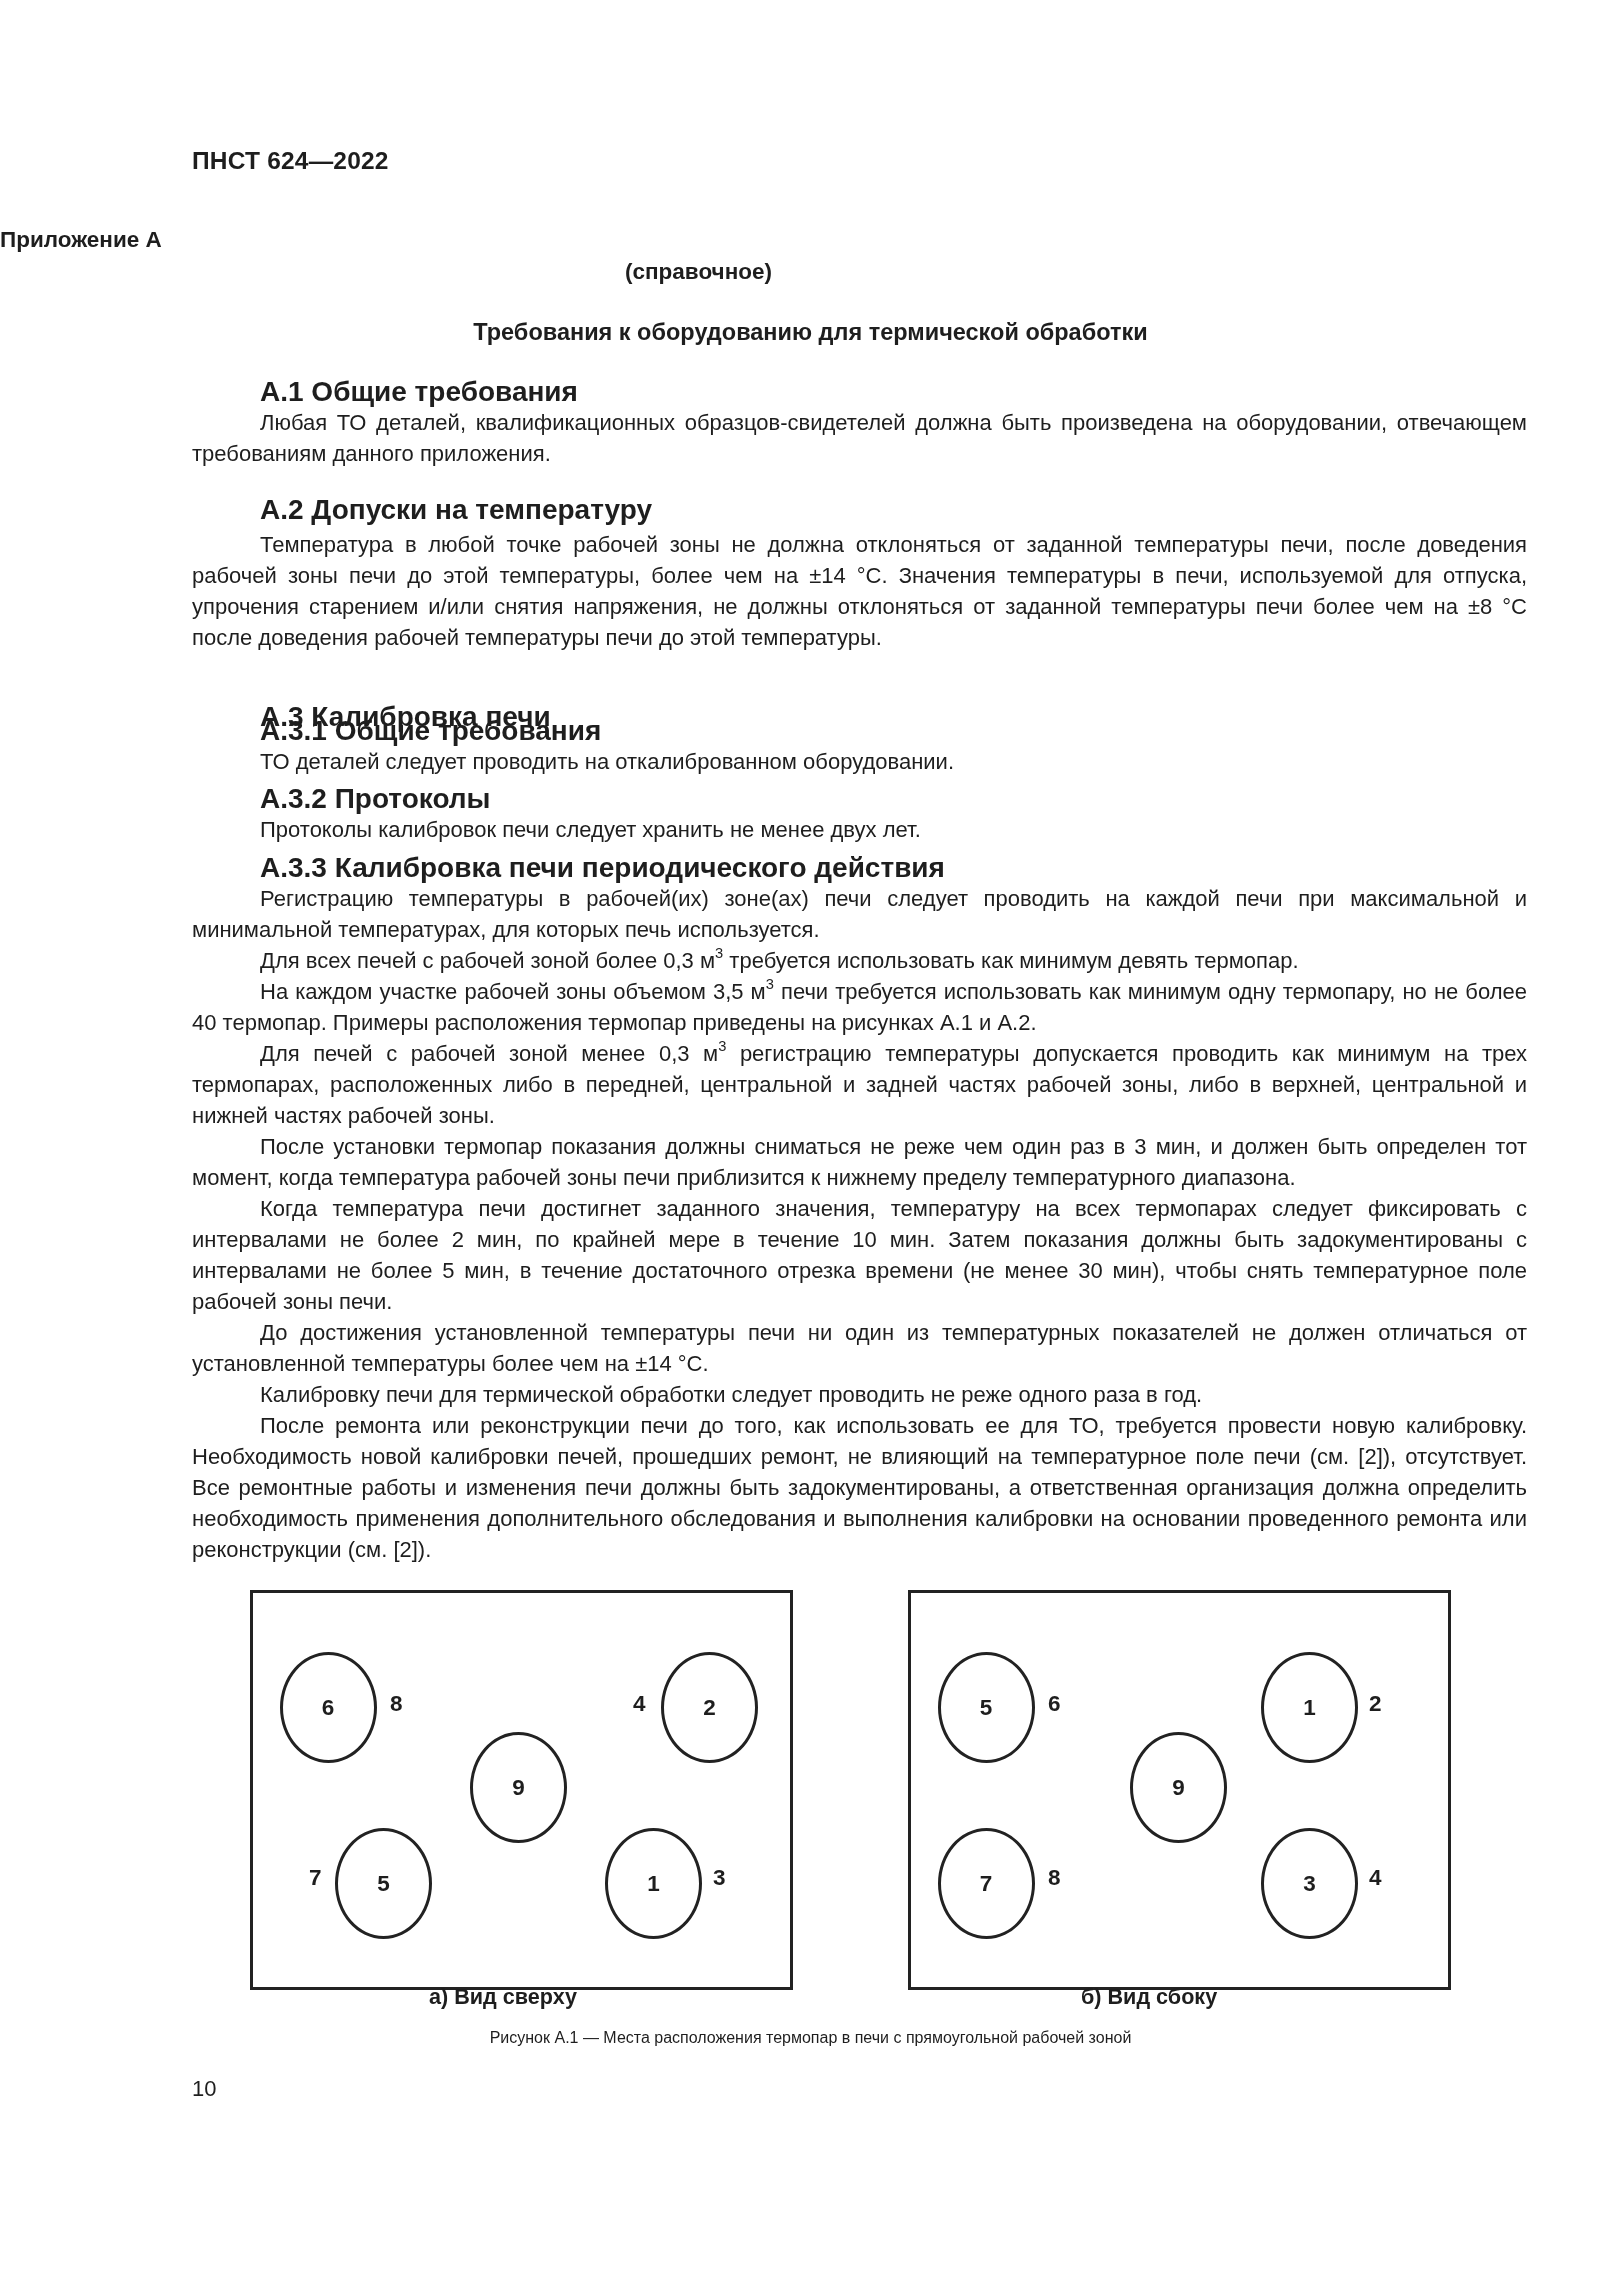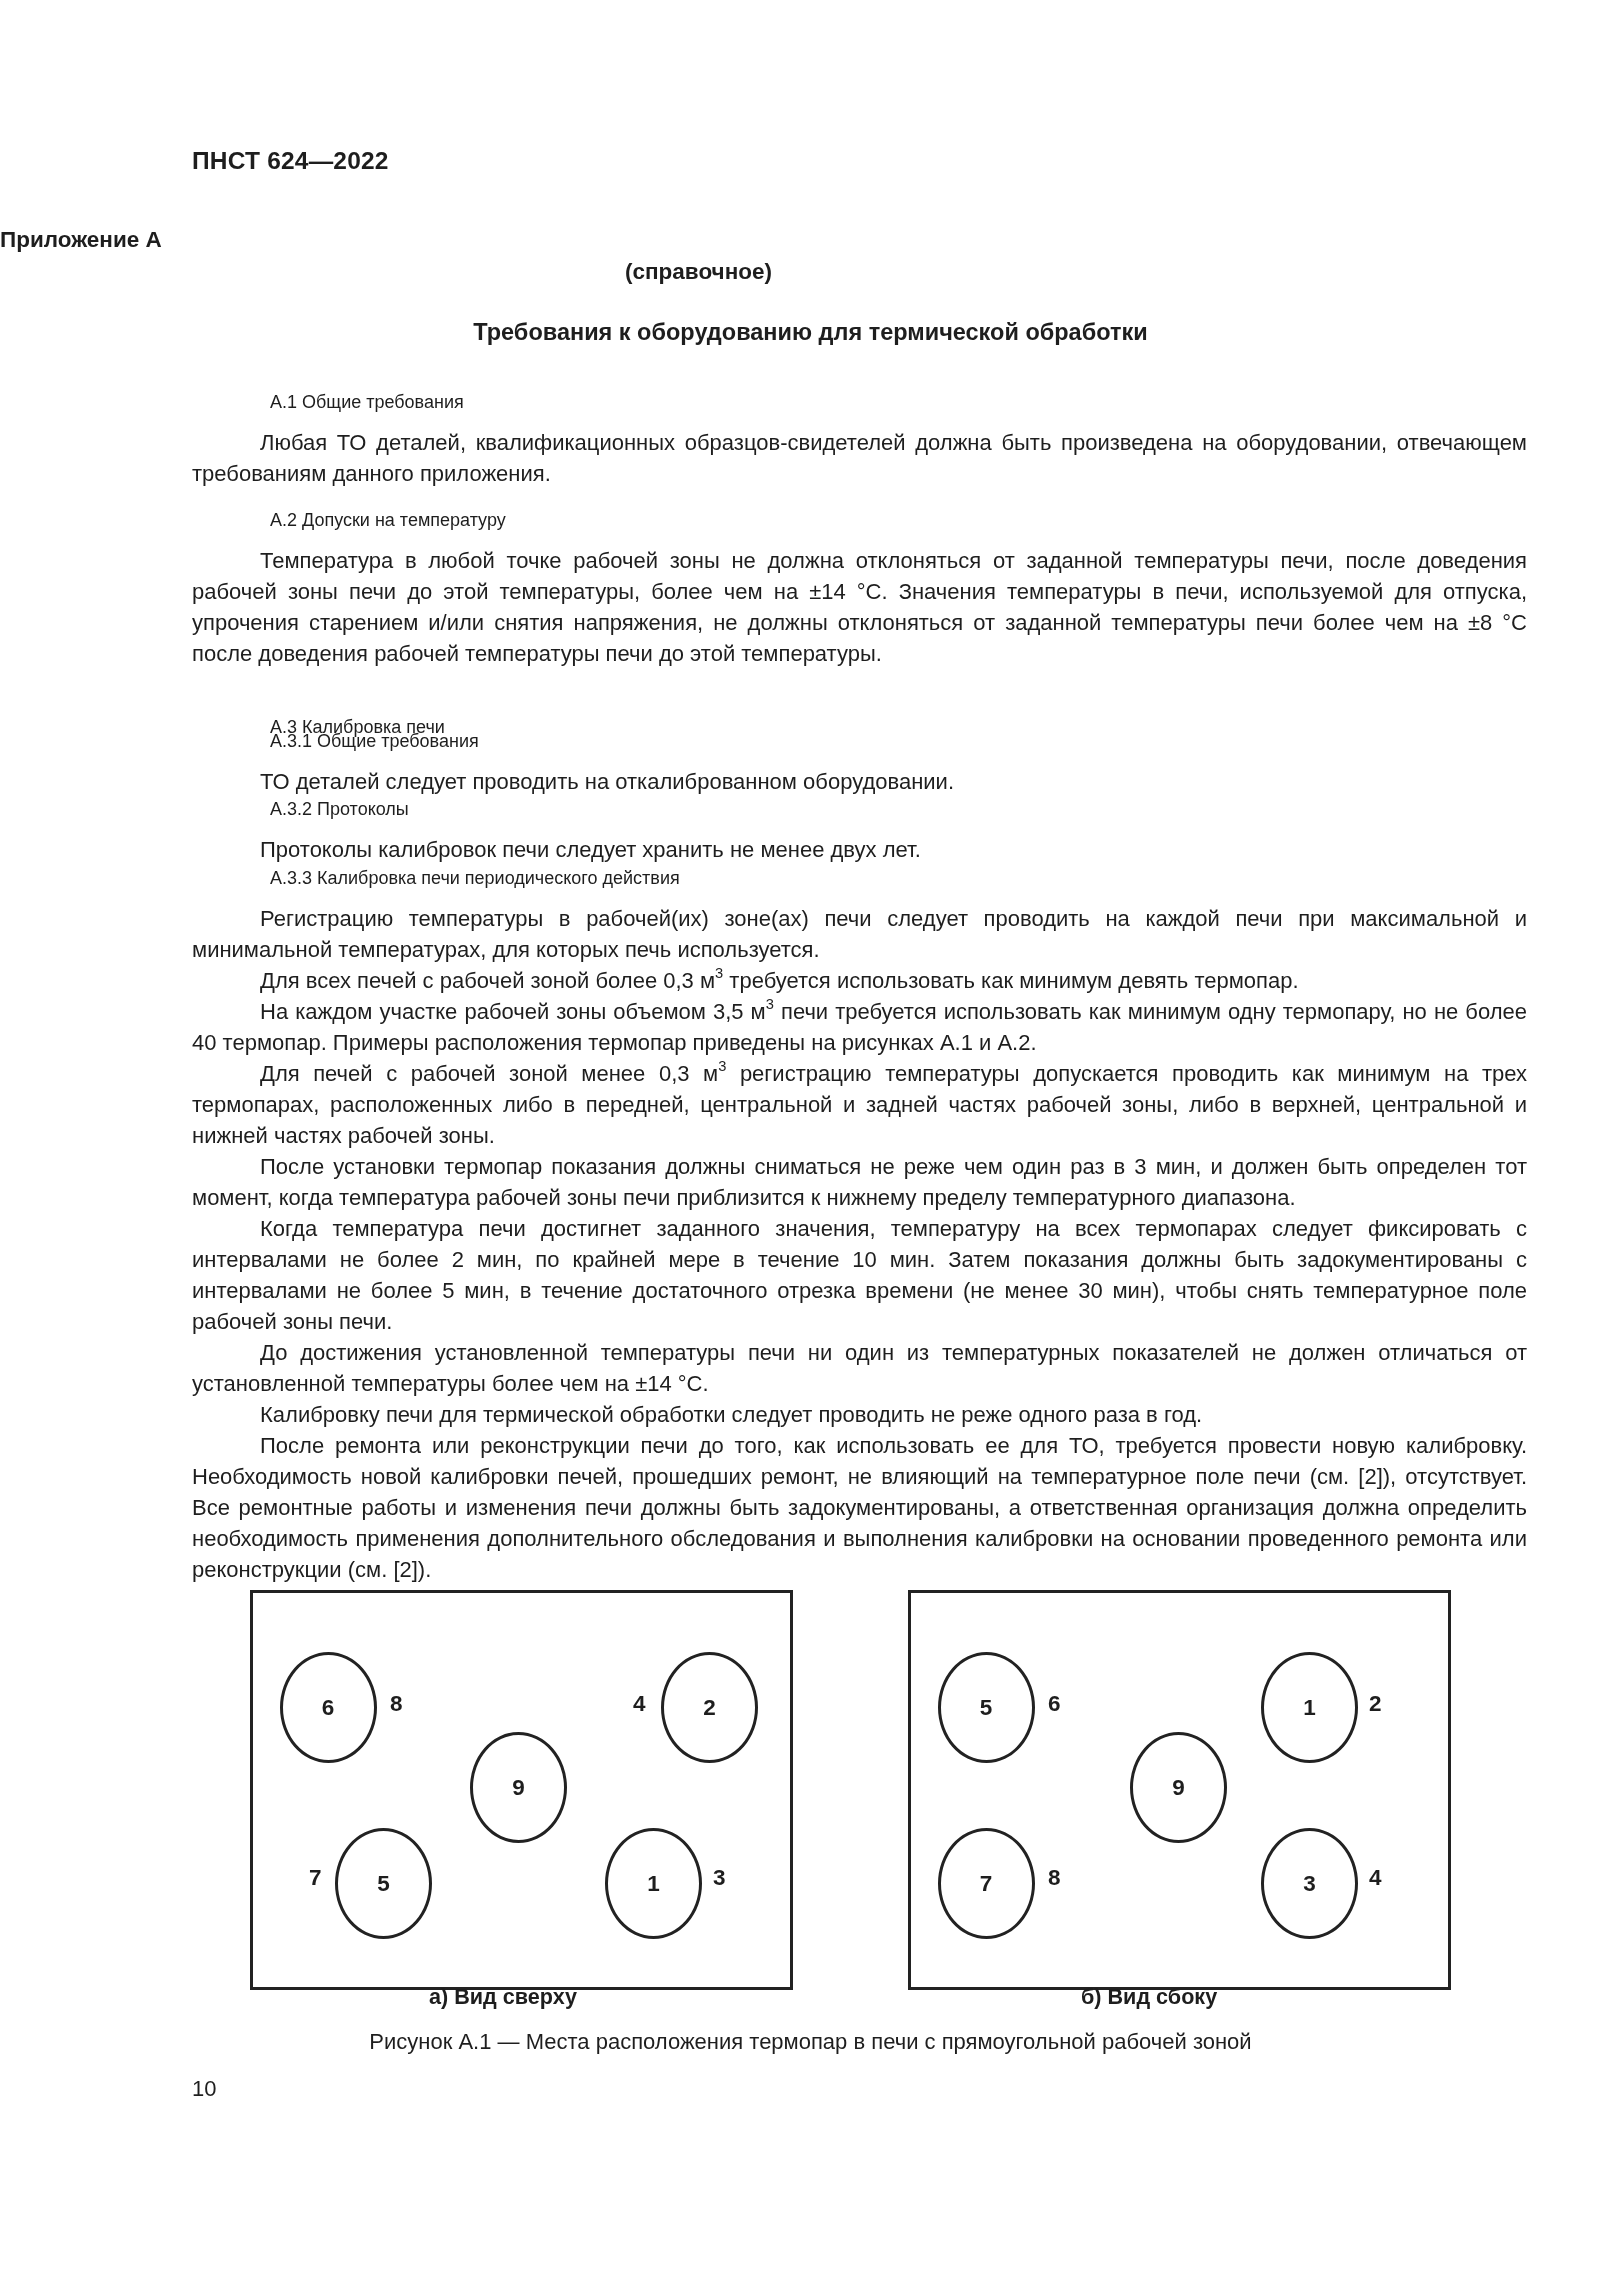--- a/index.html
+++ b/index.html
@@ -23,21 +23,21 @@
     .annex-heading {
       position: absolute; left: 0; width: 1621px; top: 317px;
       text-align: center; font-weight: bold; font-size: 23.5px; line-height: 31px;
     }
     .body-text {
       position: absolute; left: 192px; width: 1335px;
       font-size: 22px; line-height: 31px; text-align: justify;
     }
     .body-text .para { text-indent: 68px; margin: 0; }
     .heading {
-      font-weight: normal; font-size: 18px; line-height: 30px; padding-left: 68px; margin: 10px;
+      font-weight: bold; font-size: 28px; line-height: 30px; padding-left: 68px; margin: 0;
     }
     sup { font-size: 14.7px; line-height: 0; vertical-align: 9.8px; }
 
     .figure {
       position: absolute; top: 1590px; width: 543px; height: 400px;
       border: 3.9px solid #222; box-sizing: border-box;
     }
     .fig-a { left: 250px; }
     .fig-b { left: 908px; }
     .tc-circle {
@@ -47,21 +47,21 @@
       font-weight: bold; font-size: 22.5px;
     }
     .tc-label {
       position: absolute; font-weight: bold; font-size: 22.5px; line-height: 25.5px;
     }
     .fig-caption-sub {
       position: absolute; top: 1984px; font-weight: bold; font-size: 21.6px;
     }
     .fig-caption {
       position: absolute; left: 0; width: 1621px; top: 2029px; text-align: center;
-      font-size: 22px;
+      font-size: 16px;
     }
     .page-number {
       position: absolute; left: 192px; top: 2076px; font-size: 22px;
     }
   </style>
 </head>
 <body>
 
 <div class="page">
 

